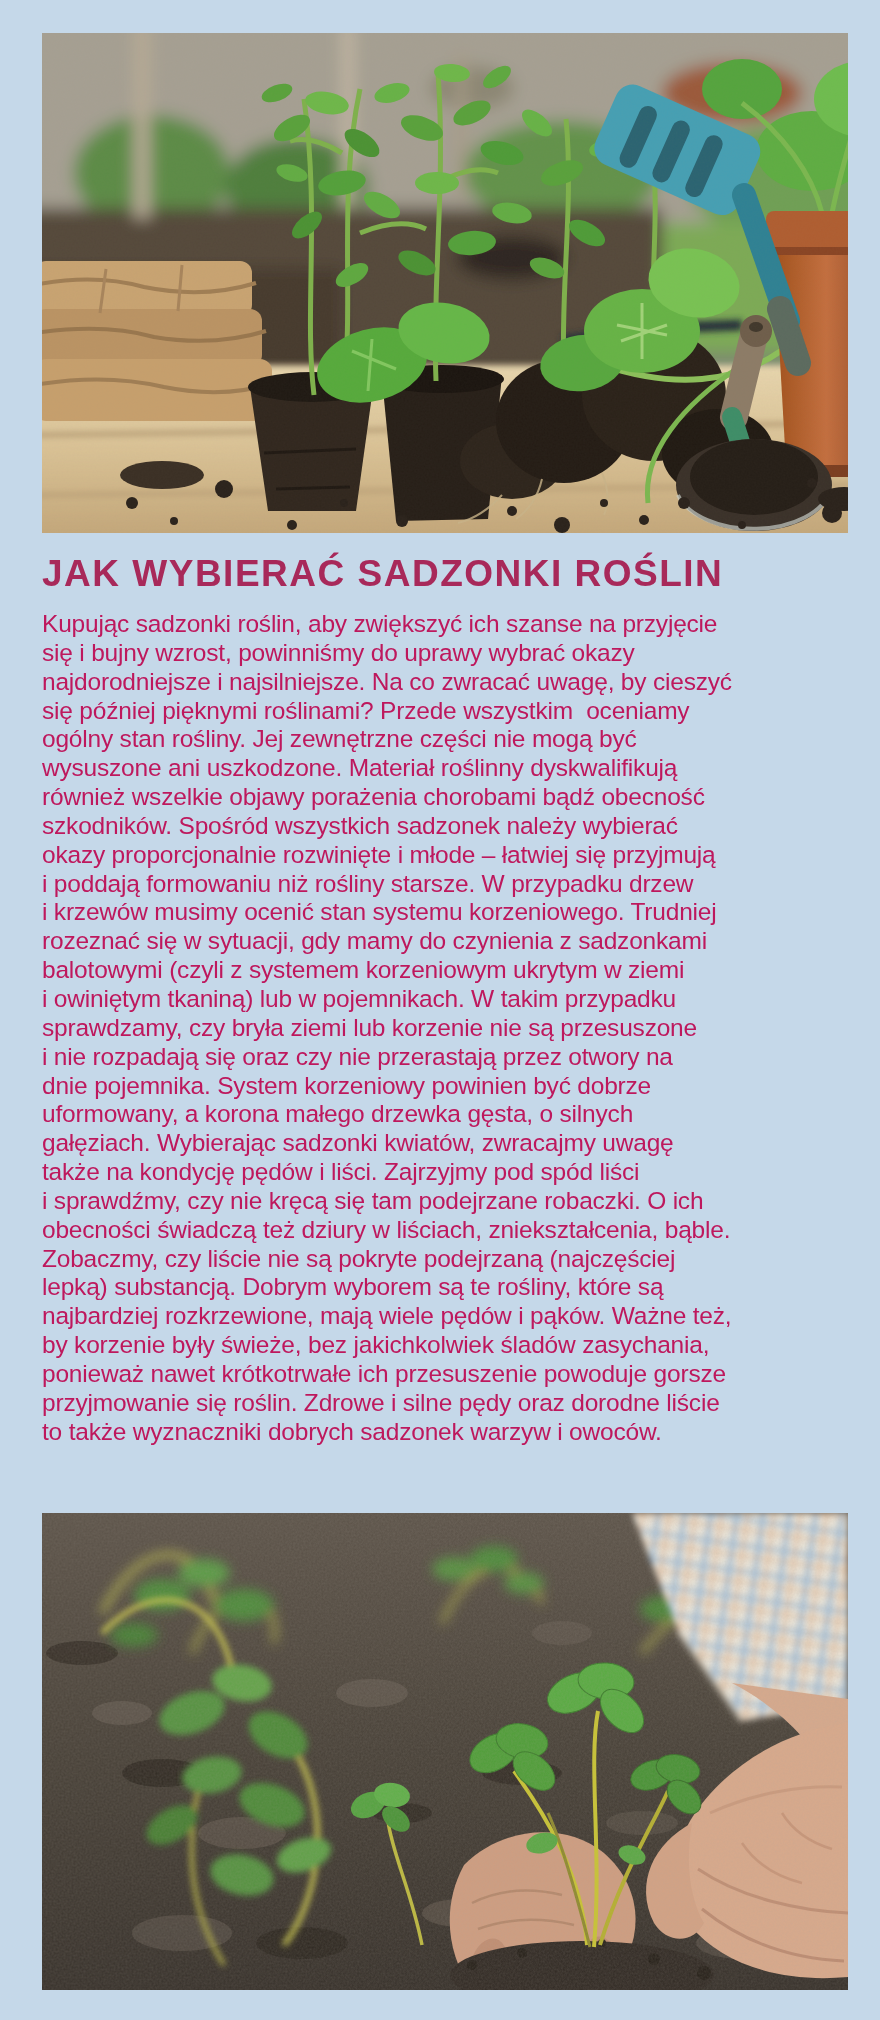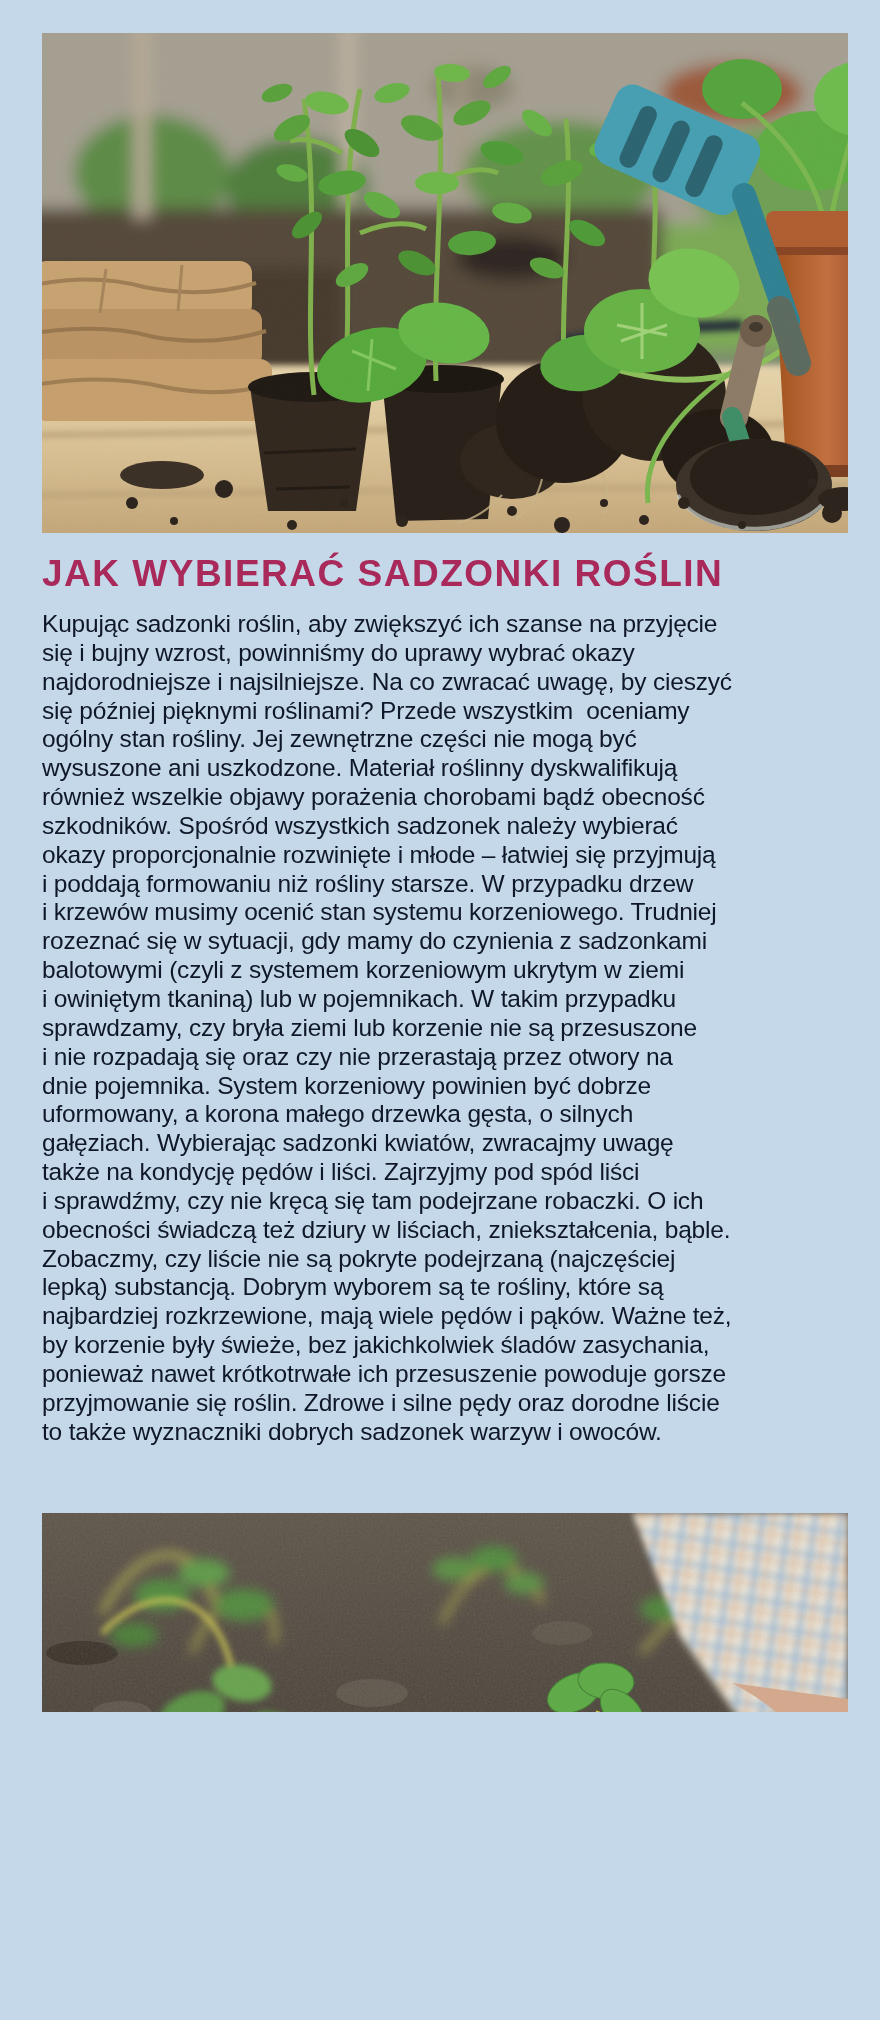--- a/index.html
+++ b/index.html
@@ -1,31 +1,31 @@
 <!DOCTYPE html>
 <html><head>
 <meta charset="utf-8">
 <style>
   html,body{margin:0;padding:0;background:#c5d8e9;}
   .page{
-    position:relative;width:880px;height:1712px;background:#c5d8e9;
+    position:relative;width:880px;height:2020px;background:#c5d8e9;
     overflow:hidden;font-family:"Liberation Sans",sans-serif;
   }
   .photo{position:absolute;left:42px;overflow:hidden;background:#7d8a72;}
   .photo svg{display:block;width:100%;height:100%;}
   #photoTop{top:33px;width:806px;height:500px;}
   #photoBottom{top:1513px;width:806px;height:477px;}
   .title{
     position:absolute;left:42px;top:551px;width:810px;margin:0;
     font-size:37px;line-height:45px;font-weight:700;letter-spacing:1.5px;
     color:#a8295a;
   }
   .bodytext{
     position:absolute;left:42px;top:610px;width:814px;margin:0;
-    font-size:24.5px;line-height:28.85px;color:#0f172a;
+    font-size:24.5px;line-height:28.85px;color:#be185d;
     white-space:pre-line;letter-spacing:-0.2px;
   }
 </style>
 </head>
 <body>
 
 <div class="page">
 
   <figure class="photo" id="photoTop" style="margin:0;" aria-label="Sadzonki warzyw z bryłkami ziemi na drewnianym stole, doniczki torfowe, gliniana donica, niebieskie grabki i łopatka z ziemią">
     <svg viewBox="0 0 806 500" preserveAspectRatio="none">

